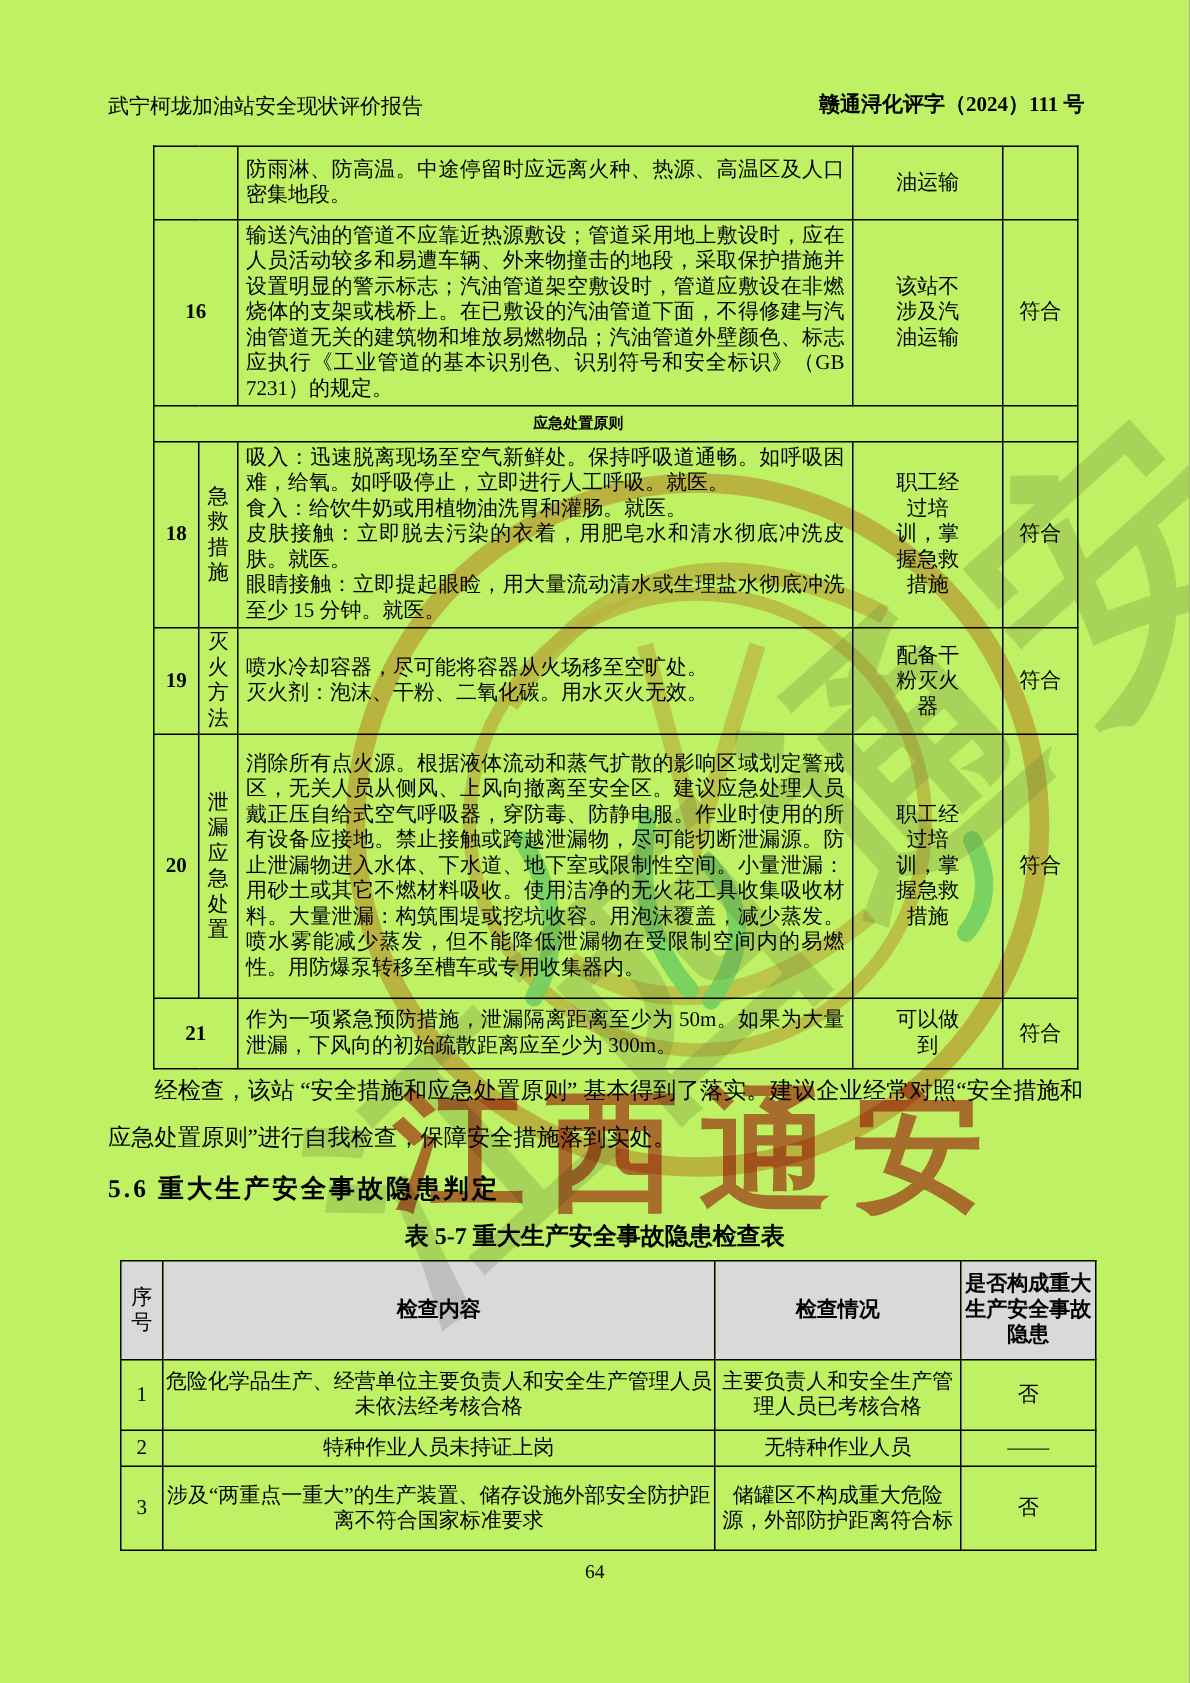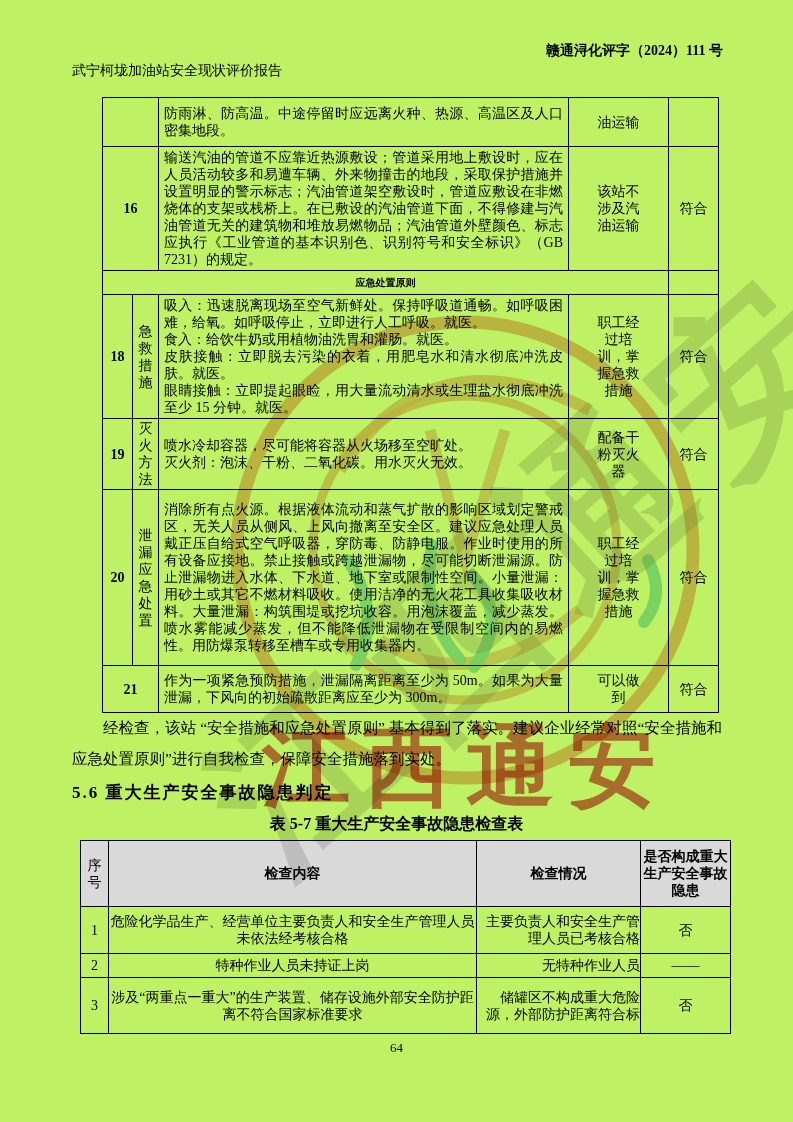--- a/index.html
+++ b/index.html
@@ -2,21 +2,21 @@
 <html style="--hdrbg: #d9d9d9; --wmred: #d43c2e;"><head>
 <meta charset="utf-8">
 <style>
   html,body{margin:0;padding:0;background:#888;}
   .page{
     position:relative;width:793px;height:1122px;background:#bef264;margin:0 auto;
     font-family:"Liberation Serif","DejaVu Serif",serif;color:#000;overflow:hidden;
   }
   
   .hdr-left{position:absolute;left:72px;top:62px;font-size:14px;}
-  .hdr-right{position:absolute;right:70px;top:42px;font-size:14px;font-weight:bold;}
+  .hdr-right{position:absolute;right:70px;top:61px;font-size:14px;font-weight:bold;}
 
   
   table{border-collapse:collapse;table-layout:fixed;}
   td{border:1px solid #000;font-size:14px;line-height:17px;overflow:hidden;padding:1px 0;vertical-align:middle;}
   .t1{position:absolute;left:102px;top:97px;width:616px;}
   .t1 .num{text-align:center;font-weight:bold;}
   .t1 .cat{text-align:center;white-space:pre-line;padding:1px 0;}
   .t1 .content{text-align:justify;white-space:pre-line;padding:2px 5px;}
   .t1 .status{text-align:center;padding:1px 24px;}
   .t1 .result{text-align:center;padding:1px 2px;}
@@ -25,21 +25,21 @@
   
   .para{position:absolute;left:72px;top:712px;width:650px;font-size:15.5px;line-height:31px;text-align:justify;text-indent:2em;}
   .h56{position:absolute;left:72px;top:781px;font-size:17px;font-weight:bold;letter-spacing:2px;}
   .caption{position:absolute;left:0;top:814px;width:100%;text-align:center;font-size:16px;font-weight:bold;}
 
   
   .t2{position:absolute;left:80px;top:840px;width:650px;}
   .t2 .th{background:var(--hdrbg,#d9d9d9);text-align:center;font-weight:normal;white-space:pre-line;}
   .t2 .num{text-align:center;}
   .t2 .content{text-align:center;}
-  .t2 .status{text-align:right;margin-top:40px;}
+  .t2 .status{text-align:center;margin-top:40px;}
   .t2 .result{text-align:center;}
 
   .pageno{position:absolute;left:0;top:1040px;width:100%;text-align:center;font-size:13px;}
 
   
   .wm{position:absolute;left:0;top:0;width:793px;height:1122px;pointer-events:none;mix-blend-mode:multiply;}
   .wm-red{
     position:absolute;left:262px;top:708px;font-size:88px;font-weight:bold;letter-spacing:14px;
     color:var(--wmred,#d43c2e);opacity:.72;pointer-events:none;mix-blend-mode:multiply;
     font-family:"Liberation Serif","DejaVu Serif",serif;white-space:nowrap;

